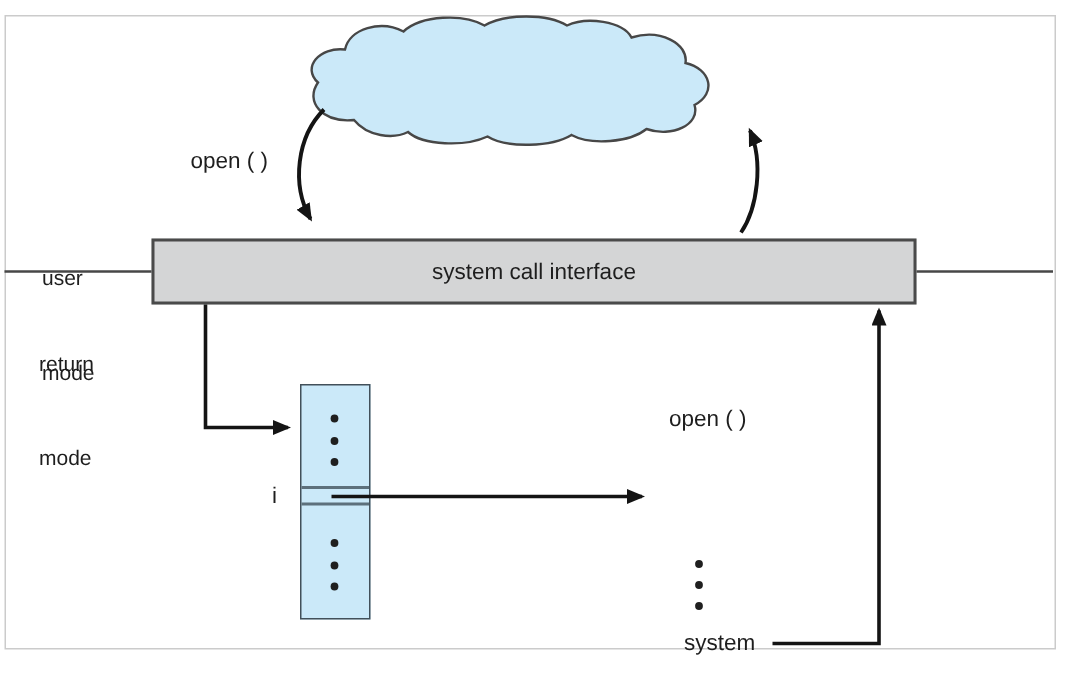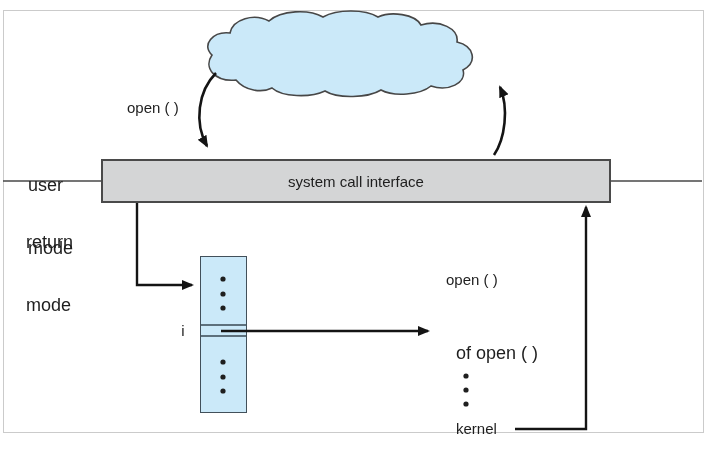--- a/index.html
+++ b/index.html
@@ -29,21 +29,21 @@
     border:1px solid #42505a;
     box-sizing:border-box;
   }
   .rowline{
     position:absolute;left:0;width:100%;height:2px;background:#5d707c;
   }
   .rl1{top:67px;}
   .rl2{top:78px;}
   .overlay{position:absolute;left:0;top:0;pointer-events:none;}
   .lbl{position:absolute;font-size:15px;line-height:18px;white-space:pre;}
-  .lbl2{position:absolute;font-size:18px;line-height:21px;white-space:pre;}
+  .lbl2{position:absolute;font-size:14px;line-height:21px;white-space:pre;}
   .lbl2 span{display:block;}
   .cloud-label{left:255px;top:39px;width:200px;text-align:center;}
   .open-call{left:127px;top:99px;}
   .user-mode{left:28px;top:133px;}
   .kernel-mode{left:26px;top:190px;}
   .idx{left:177px;top:322px;width:12px;text-align:center;}
   .impl-open{left:446px;top:271px;}
   .impl-desc{left:456px;top:301px;}
   .return-lbl{left:456px;top:420px;}
 </style>
@@ -128,19 +128,18 @@
   <div class="lbl2 kernel-mode">
     <span>return</span>
     <span>mode</span>
   </div>
 
   <div class="lbl idx">i</div>
 
   <div class="lbl impl-open">open ( )</div>
 
   <div class="lbl2 impl-desc">
-    <span>of open ( )</span>
     
   </div>
 
-  <div class="lbl return-lbl">kernel</div>
+  <div class="lbl return-lbl">system</div>
 
 </div>
 
 </body></html>

